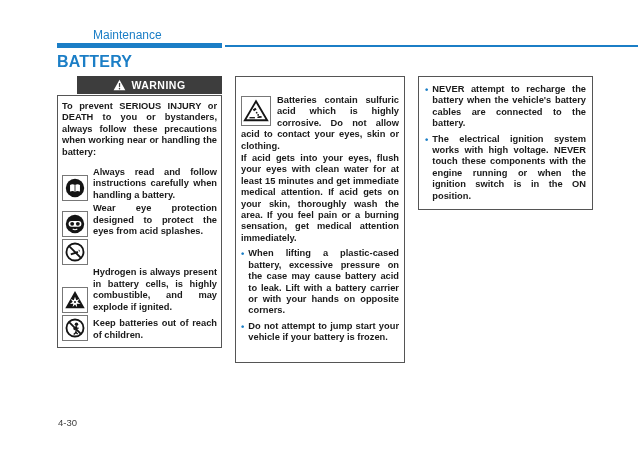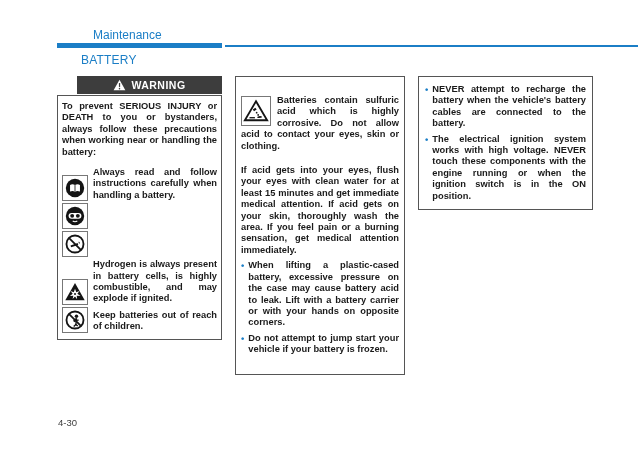--- a/index.html
+++ b/index.html
@@ -10,21 +10,21 @@
     overflow:hidden;
   }
   .breadcrumb {
     position:absolute; left:45px; top:28px;
     font-size:12px; font-weight:500; color:#1b7ec6;margin-left:48px;
   }
   .rule-thick { position:absolute; left:57px; top:43px; width:165px; height:5px; background:#1b7ec6; }
   .rule-thin  { position:absolute; left:225px; top:45px; width:413px; height:2px; background:#1b7ec6; }
   .page-title {
     position:absolute; left:57px; top:53px;
-    font-size:12px; font-weight:normal; color:#1b7ec6; letter-spacing:0.2px;margin-left:24px;
+    font-size:16px; font-weight:bold; color:#1b7ec6; letter-spacing:0.2px;
   }
   .col { position:absolute; top:76px; }
   .col1 { left:57px;  width:165px; }
   .col2 { left:235px; width:170px; }
   .col3 { left:418px; width:175px; }
 
   .warn-header {
     height:18px; background:#3d3d3d; color:#fff;
     display:flex; align-items:center; justify-content:center; gap:5px;
     font-size:10.5px; font-weight:bold; letter-spacing:0.5px;margin-left:20px;
@@ -43,21 +43,21 @@
     display:flex; align-items:center; justify-content:center; background:#fff;
   }
   .icobox svg { display:block; }
   .wrow p { flex:1 1 auto; }
 
   .acid-icon {
     float:left; width:30px; height:30px; border:1px solid #777;
     display:flex; align-items:center; justify-content:center;
     margin:1px 6px 2px 0; background:#fff;
   }
-  .para { margin-top:13px; }
+  .para { margin-top:1px; }
   .bullet-row { display:flex; gap:4px; margin-top:4px; }
   .bullet-dot { flex:0 0 auto; color:#1b7ec6; font-size:9.5px; font-weight:bold; line-height:11.4px; }
   .bullet-row p { flex:1 1 auto; }
   .page-number { position:absolute; left:58px; top:417px; font-size:9.5px; color:#3c3c3c; }
 </style>
 </head>
 <body>
 
 <div class="page">
 
@@ -94,20 +94,21 @@
       <div class="wrow">
         <span class="icobox">
           <svg width="22" height="22" viewBox="0 0 24 24">
             <circle cx="12" cy="12" r="10" fill="#141414"></circle>
             <rect x="5" y="8.6" width="14" height="6.4" rx="3.2" fill="#ffffff"></rect>
             <circle cx="8.9" cy="11.8" r="2.1" fill="#141414"></circle>
             <circle cx="15.1" cy="11.8" r="2.1" fill="#141414"></circle>
             <path d="M9.5 17.5c1.6 1 3.4 1 5 0" stroke="#ffffff" stroke-width="1.2" fill="none"></path>
           </svg>
         </span>
+        <p class="just">Wear eye protection designed to protect the eyes from acid splashes.</p>
       </div>
 
       <div class="wrow">
         <span class="icobox">
           <svg width="22" height="22" viewBox="0 0 24 24">
             <circle cx="12" cy="12" r="9.3" fill="none" stroke="#141414" stroke-width="2"></circle>
             <rect x="7.2" y="12.2" width="8.2" height="2.1" fill="#141414" transform="rotate(-18 11.3 13.2)"></rect>
             <path d="M16.2 9.2c.9.5 1.3 1.5.8 2.4-.9-.2-1.4-1.3-.8-2.4z" fill="#141414"></path>
             <line x1="5.6" y1="5.6" x2="18.4" y2="18.4" stroke="#141414" stroke-width="2"></line>
           </svg>

